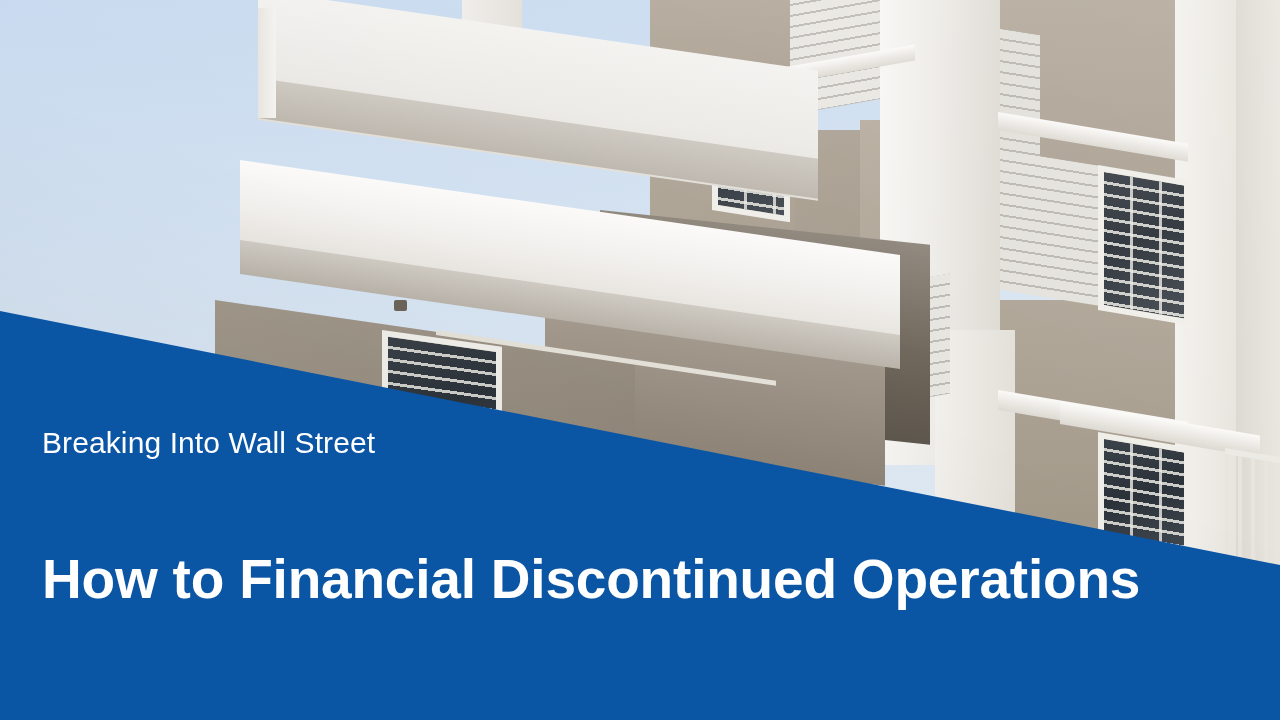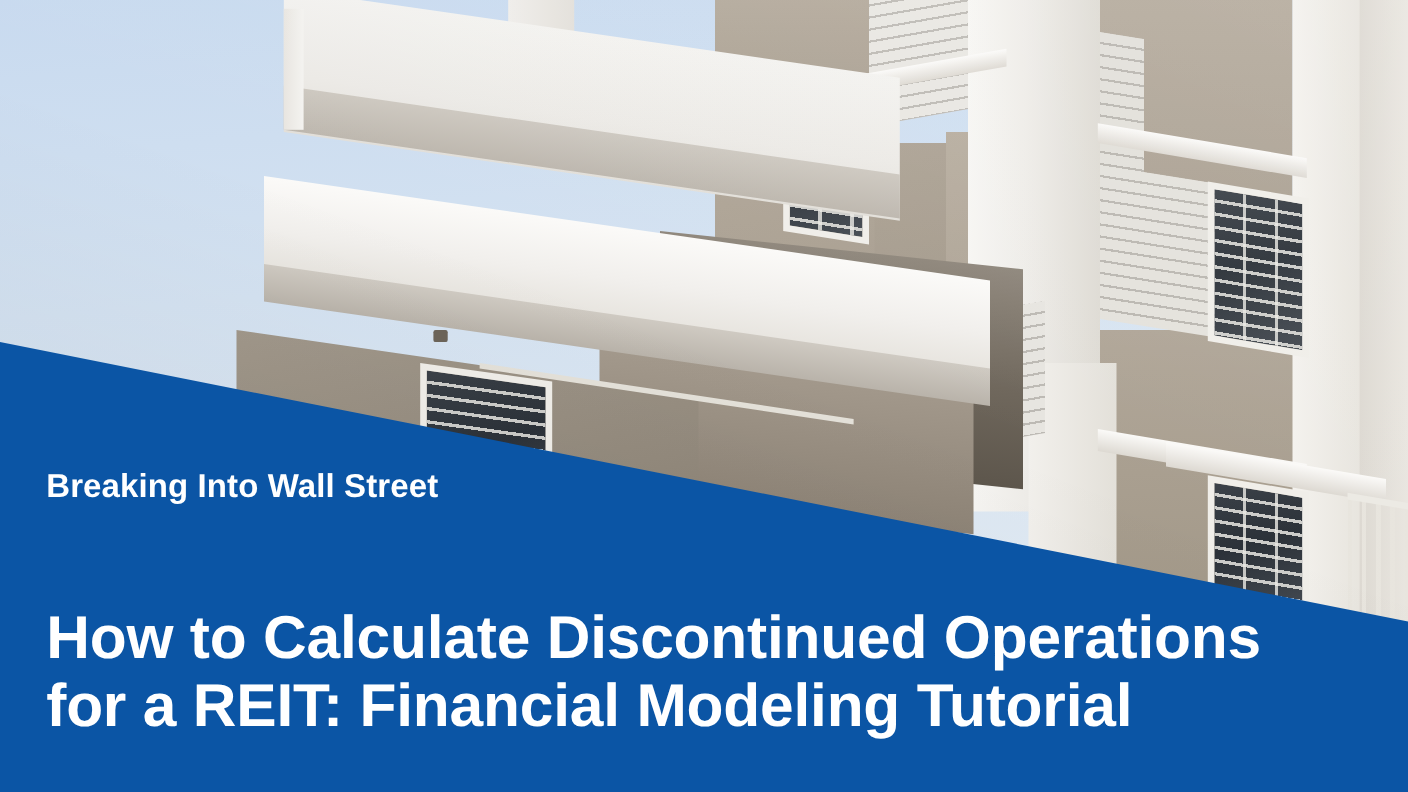--- a/index.html
+++ b/index.html
@@ -335,21 +335,21 @@
   }
 
   .brand {
     position: absolute;
     left: 42px;
     top: 428px;
     color: #ffffff;
   }
   .brand-line1 {
     font-size: 30px;
-    font-weight: bold;
+    font-weight: normal;
     letter-spacing: 0.1px;
     line-height: 1.0;
     white-space: nowrap;
     text-align: center;
   }
   .brand-line2 {
     font-size: 28px;
     font-weight: bold;
     letter-spacing: 0.6px;
     line-height: 1.0;
@@ -451,17 +451,16 @@
     <div class="photo-shade"></div>
   </div>
 
   <div class="overlay"></div>
 
   <div class="brand">
     <div class="brand-line1">Breaking Into Wall Street</div>
   </div>
 
   <div class="headline">
-    <div>How to Calculate Discontinued Operations</div>
-    <div>for a REIT: Financial Modeling Tutorial</div>
+    <div>How to Financial Discontinued Operations</div>
   </div>
 
 </div>
 
 </body></html>

